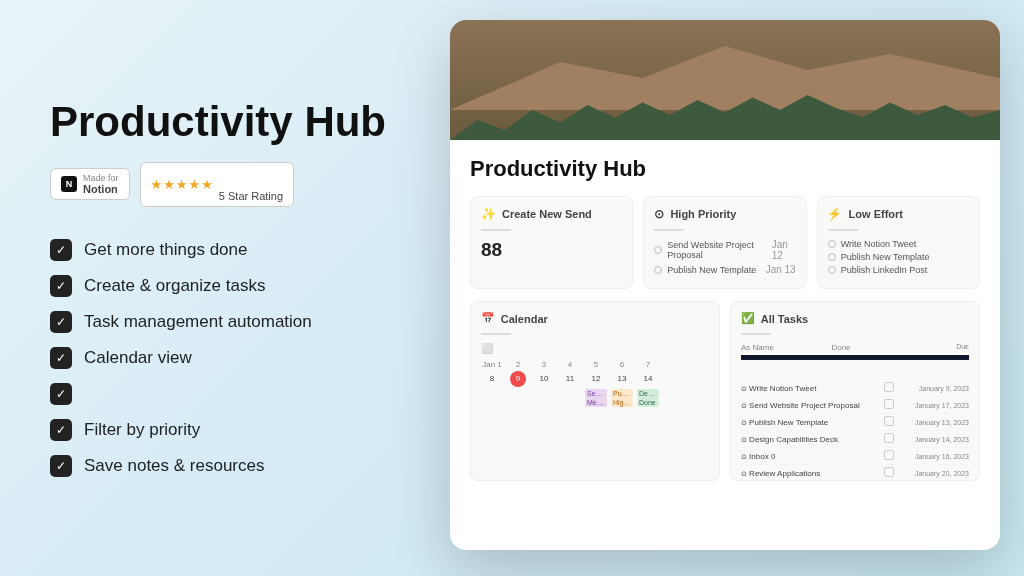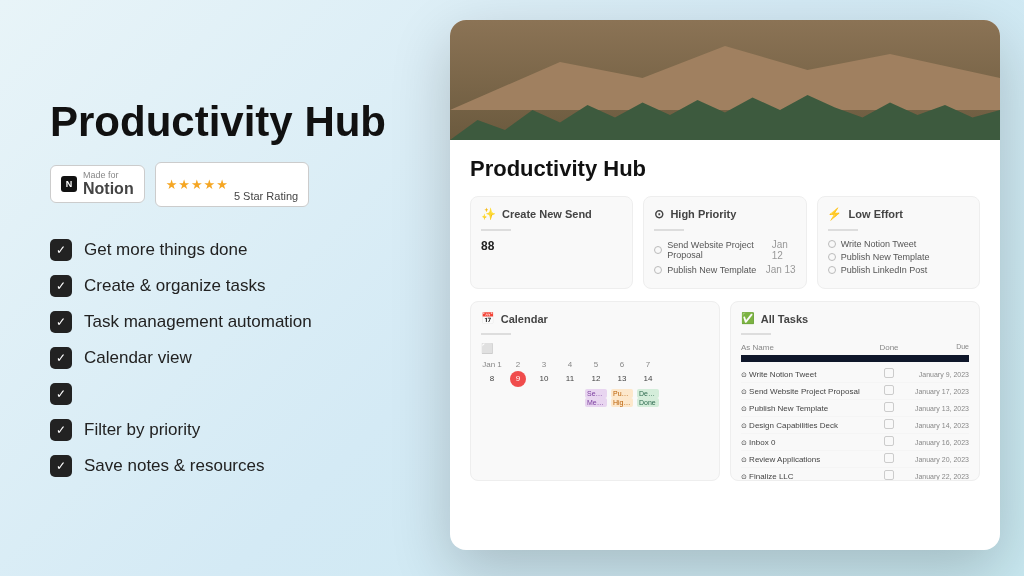--- a/index.html
+++ b/index.html
@@ -198,21 +198,21 @@
       font-weight: 600;
       color: #444;
       margin-bottom: 8px;
     }
 
     .card-icon {
       font-size: 12px;
     }
 
     .card-count {
-      font-size: 12px;
+      font-size: 19px;
       font-weight: 700;
       color: #222;
       margin-bottom: 8px;
     }
 
     .card-item {
       display: flex;
       align-items: center;
       gap: 5px;
       font-size: 9px;
@@ -318,23 +318,24 @@
     .cal-event.medium { background: #e8d5f0; color: #7a3d9e; }
     .cal-event.high { background: #fde8cc; color: #b85c00; }
     .cal-event.done { background: #d4edda; color: #2d6a4f; }
 
     .task-table { width: 100%; }
 
     .task-table-header {
       display: flex;
       font-size: 8px;
       color: #888;
-      border-bottom: 7px solid #0f172a;
+      border-bottom: 5px solid #0f172a;
       padding-bottom: 3px;
-      margin-bottom: 4px;
+      margin-bottom: 20px;
+      gap: 48px;
     }
 
     .task-row {
       display: flex;
       align-items: center;
       font-size: 8px;
       color: #444;
       padding: 2px 0;
       border-bottom: 1px solid #f5f5f5;
     }
@@ -364,21 +365,21 @@
 <div class="left-panel">
   <h1 class="app-title">Productivity Hub</h1>
 
   <div class="badges">
     <div class="notion-badge">
       <div class="notion-icon">
         <span>N</span>
       </div>
       <div>
         <div style="font-size:9px;color:#888;">Made for</div>
-        <div style="font-size:16px;font-weight:600;">Notion</div>
+        <div style="font-size:11px;font-weight:600;">Notion</div>
       </div>
     </div>
     <div class="rating-badge">
       <span class="stars">★★★★★</span>
       <span class="rating-text">5 Star Rating</span>
     </div>
   </div>
 
   <ul class="features-list">
     <li class="feature-item">

